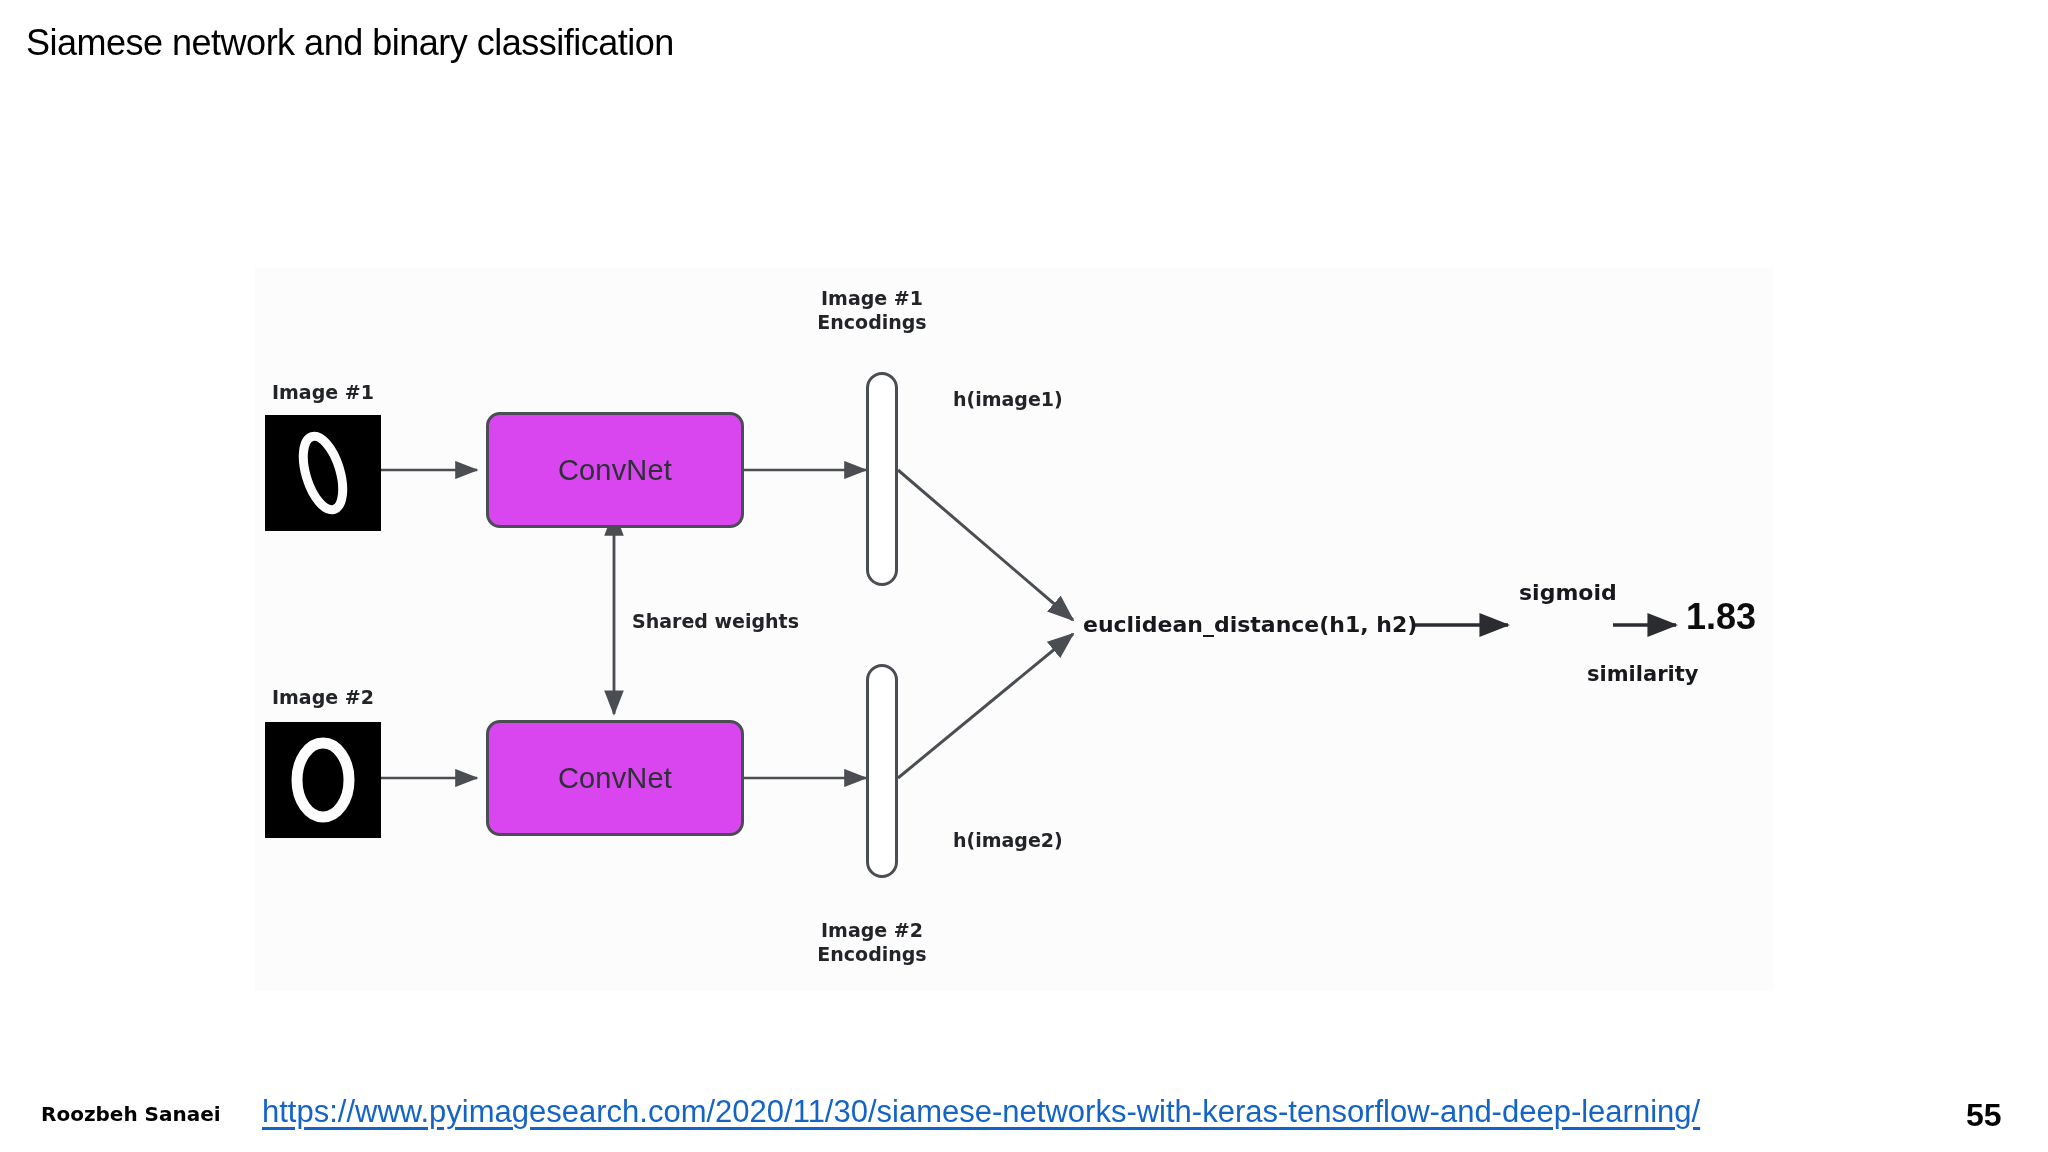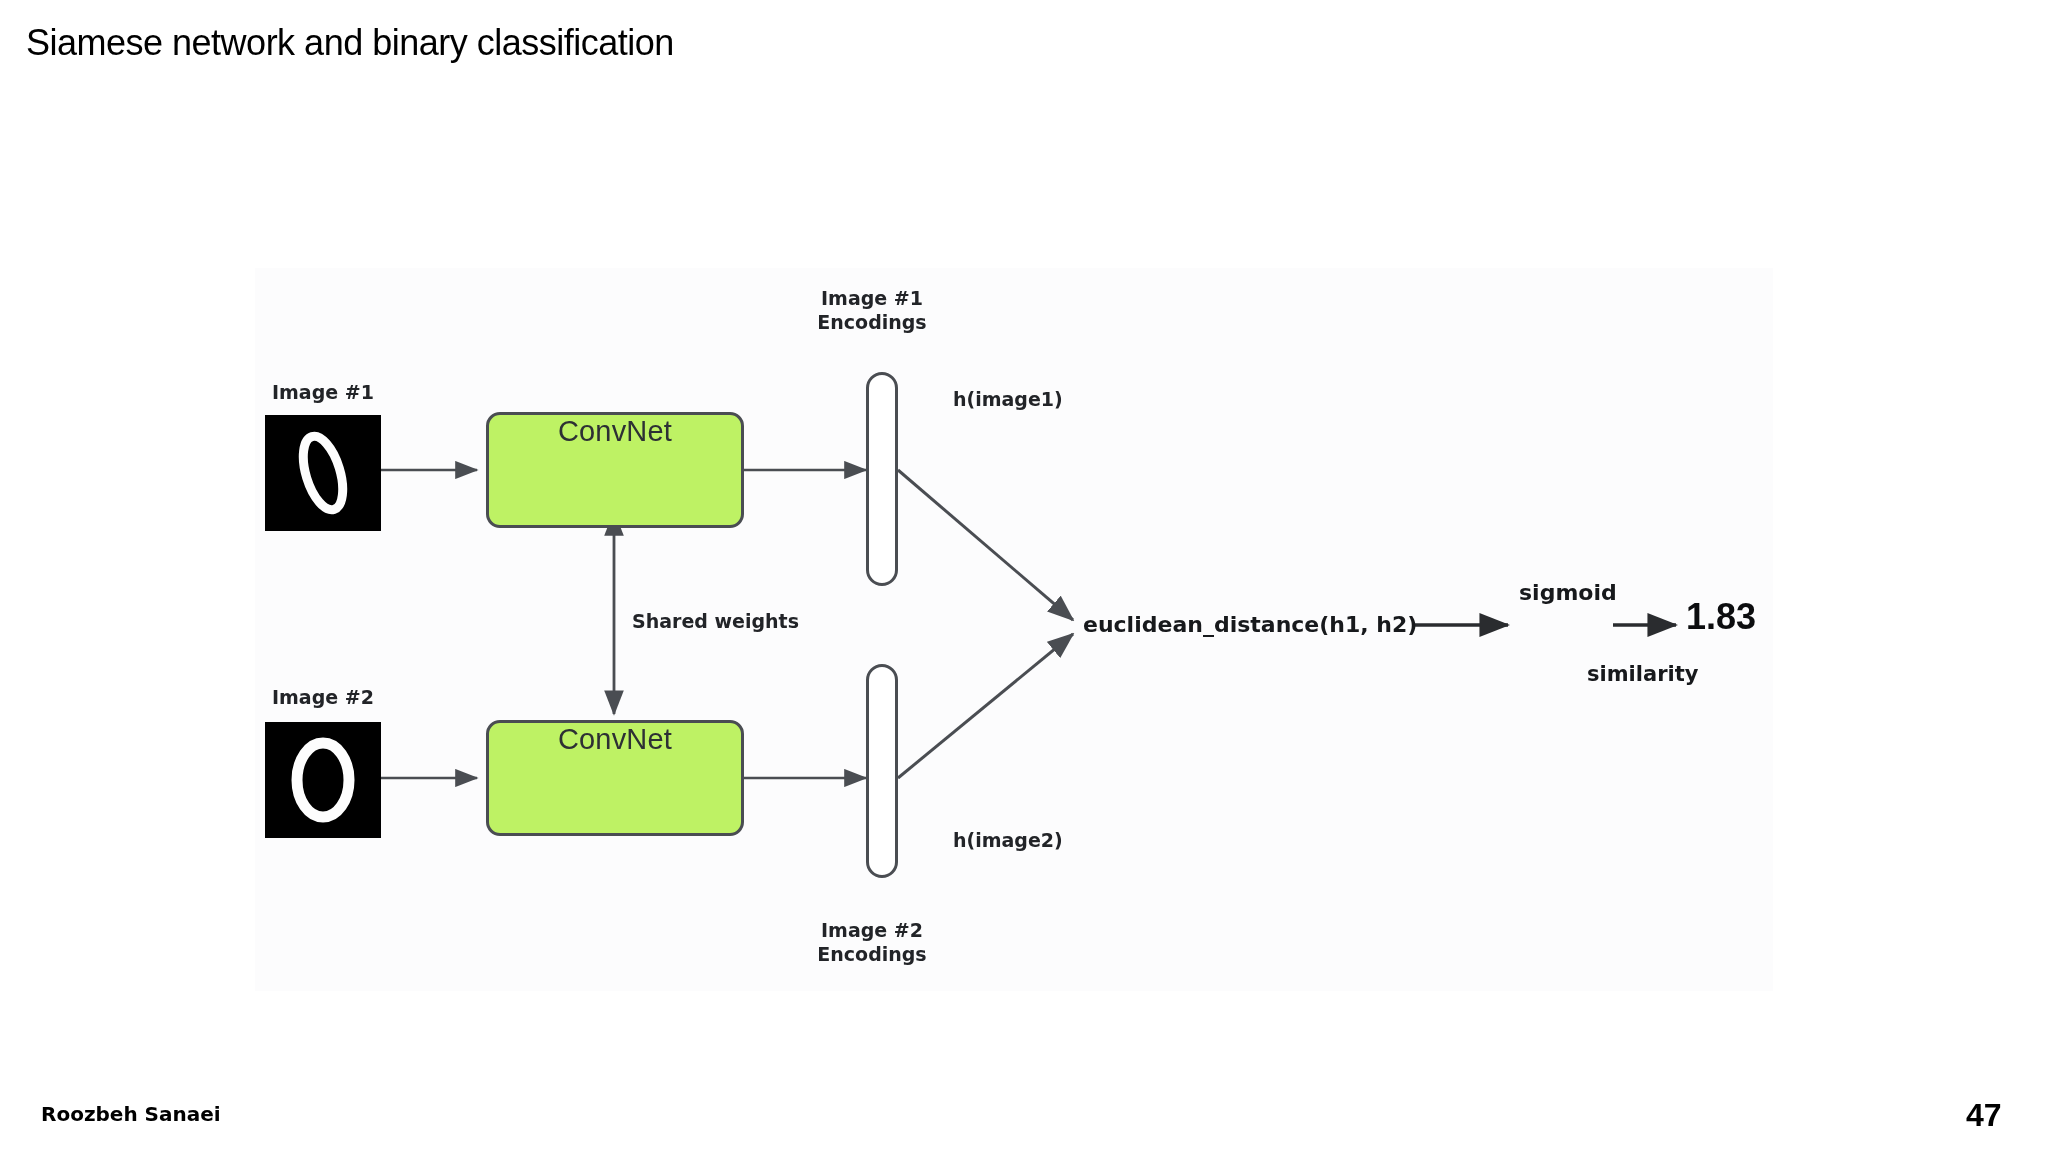--- a/index.html
+++ b/index.html
@@ -55,23 +55,24 @@
   .mnist {
     position: absolute;
     background: #000000;
   }
   .mnist svg { display: block; }
 
   .convnet-box {
     position: absolute;
     border: 3px solid #4a4d52;
     border-radius: 14px;
-    background: #bef264;
+    background: #d946ef;
     box-sizing: border-box;
     display: flex;
+    align-items: center;
     justify-content: center;
     font-family: "Liberation Sans", sans-serif;
     font-size: 29px;
     color: #2d3034;
     letter-spacing: 0.2px;
   }
 
   .enc-bar {
     position: absolute;
     border: 3px solid #4a4d52;
@@ -231,14 +232,15 @@
 <div class="eq-text" id="euclid-text" style="left:1083px; top:612px;">euclidean_distance(h1, h2)</div>
 
 <div class="eq-text" id="sigmoid-text" style="left:1519px; top:580px;">sigmoid</div>
 
 <div class="eq-text" id="score-text" style="left:1686px; top:596px;">1.83</div>
 
 <div class="eq-text" id="similarity-text" style="left:1587px; top:662px;">similarity</div>
 
 <div id="footer">
   <div id="author-name">Roozbeh Sanaei</div>
-  <div id="page-number">47</div>
+  <a id="source-link" href="#">https://www.pyimagesearch.com/2020/11/30/siamese-networks-with-keras-tensorflow-and-deep-learning/</a>
+  <div id="page-number">55</div>
 </div>
 
 </body></html>

